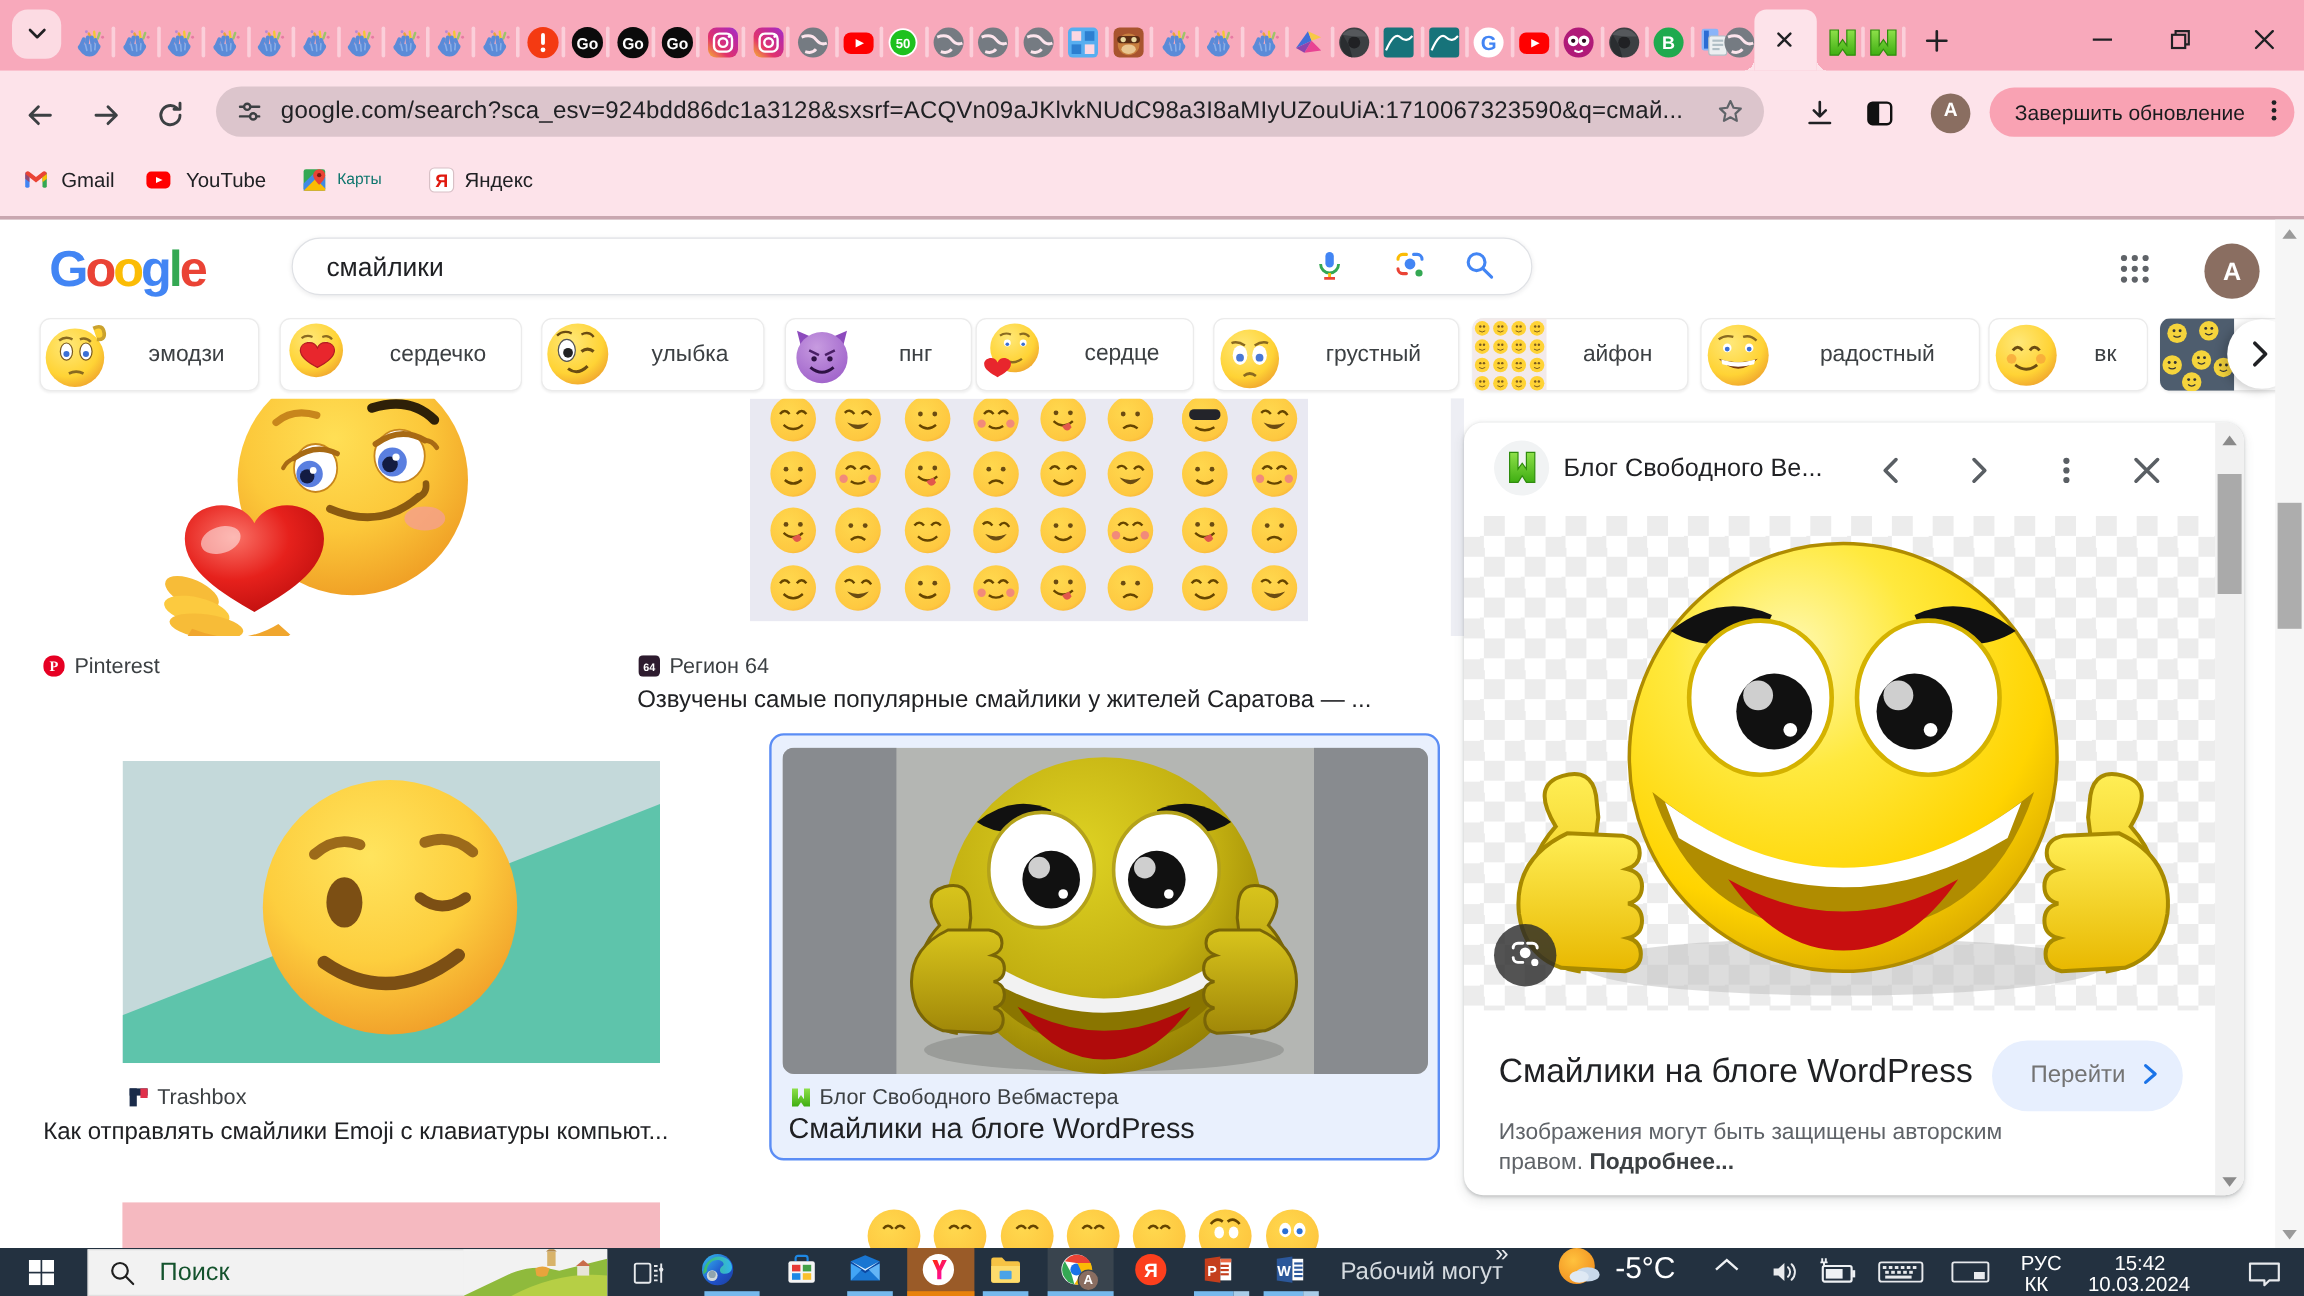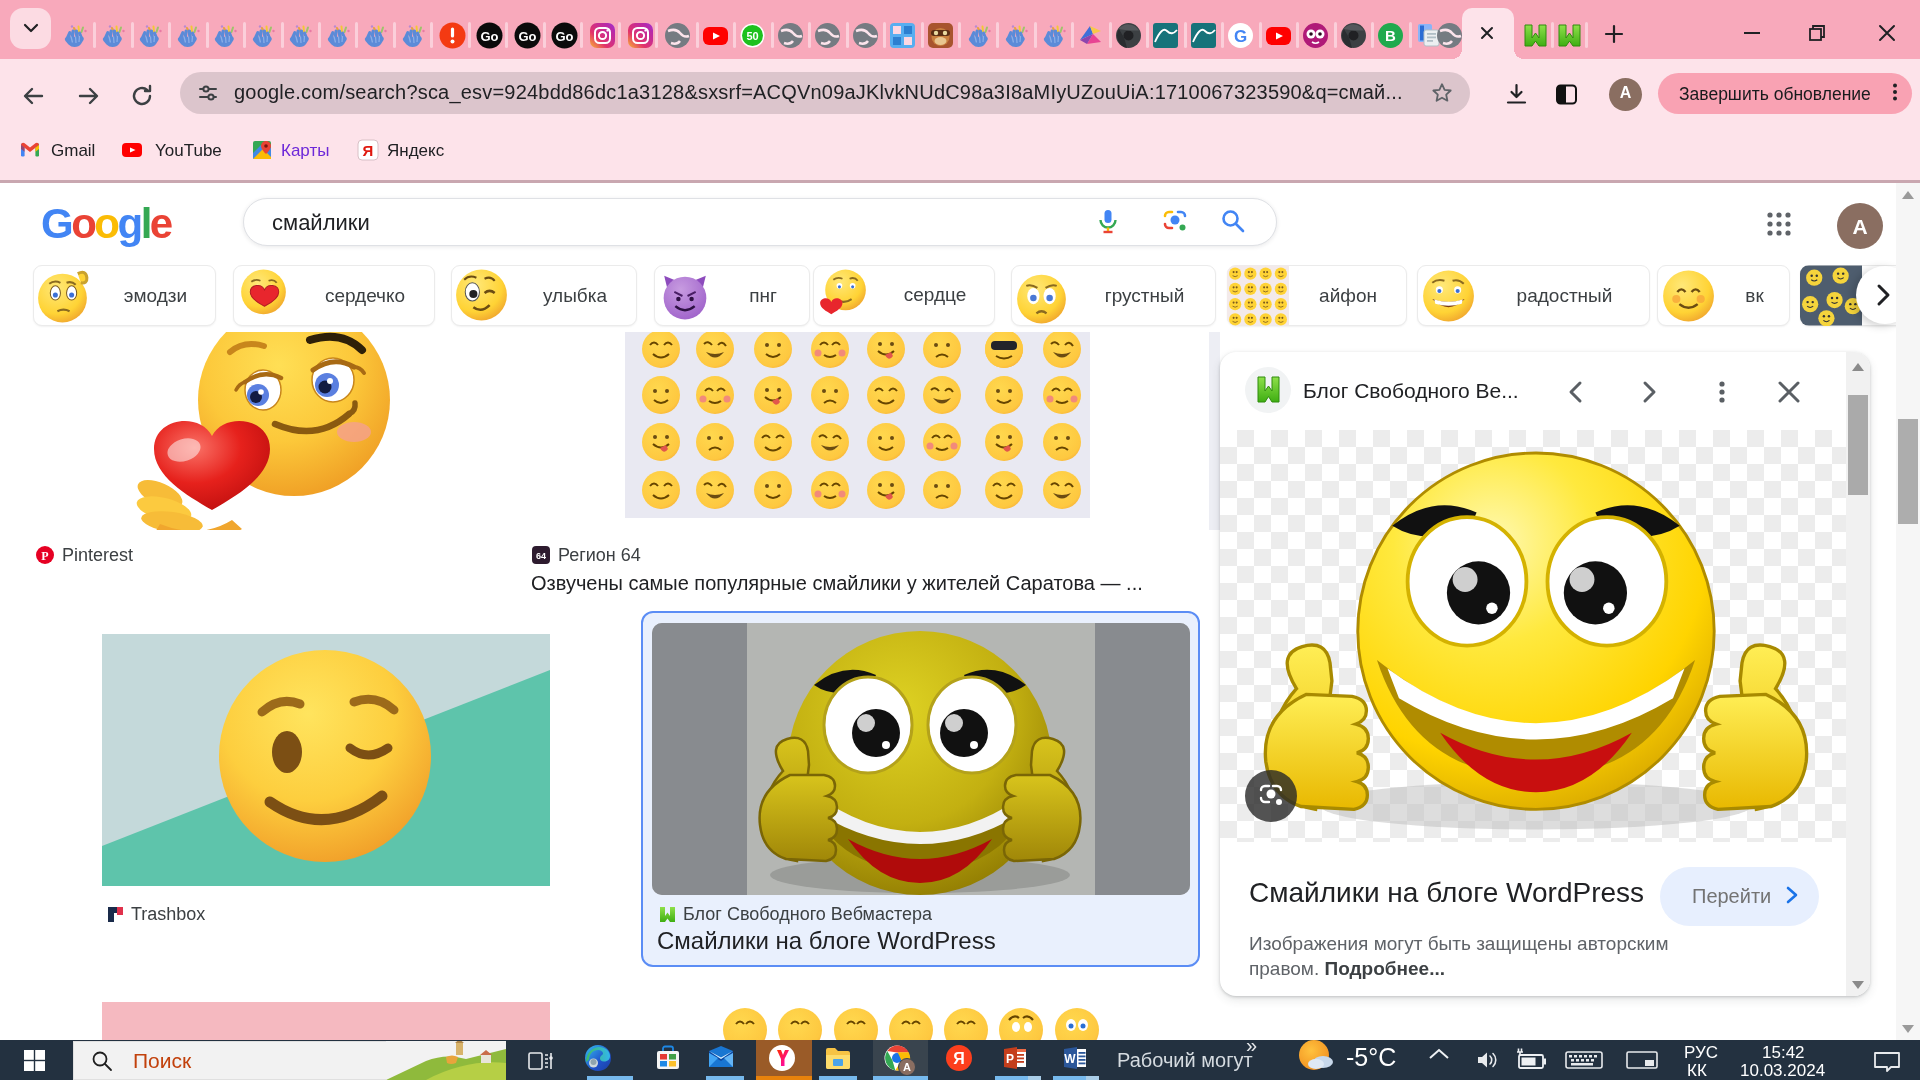--- a/index.html
+++ b/index.html
@@ -515,21 +515,21 @@
       <path d="M9 8.5 l5.5 2.5 -5.5 2.5 z" fill="#fff"></path>
     </svg>
 <div class="abs txt" style="left:155px;top:141px;font-size:17px;color:#202124;font-weight:normal;">YouTube</div>
 <svg class="abs" style="left:251px;top:139px;" width="22" height="22" viewBox="0 0 22 22">
       <rect x="2" y="2" width="18" height="18" rx="2" fill="#34a853"></rect>
       <path d="M2 14 L10 6 L16 12 L20 8 V20 H2 z" fill="#4285f4" opacity="0.9"></path>
       <path d="M2 20 L12 10 L20 18 V20 z" fill="#fbbc04"></path>
       <path d="M15 2 a5 5 0 0 1 5 5 c0 3.5 -5 8 -5 8 s-5 -4.5 -5 -8 a5 5 0 0 1 5 -5 z" fill="#ea4335"></path>
       <circle cx="15" cy="7" r="1.8" fill="#7a1611"></circle>
     </svg>
-<div class="abs txt" style="left:281px;top:141px;font-size:17px;color:#6d28d9;font-weight:normal;">Карты</div>
+<div class="abs txt" style="left:281px;top:141px;font-size:13px;color:#0f766e;font-weight:normal;">Карты</div>
 <svg class="abs" style="left:357px;top:139px;" width="22" height="22" viewBox="0 0 22 22">
       <rect x="1" y="1" width="20" height="20" rx="4" fill="#fff" stroke="#d8c0c6"></rect>
       <text x="11" y="16.5" font-size="15" font-weight="bold" fill="#e0190f" text-anchor="middle" font-family="Liberation Sans">Я</text>
     </svg>
 <div class="abs txt" style="left:387px;top:141px;font-size:17px;color:#202124;font-weight:normal;">Яндекс</div>
 <div class="abs" style="left:0px;top:180px;width:1920px;height:3px;background:#c9a7b0;"></div>
 <div class="abs txt" style="left:41px;top:200px;font-size:42px;font-weight:bold;letter-spacing:-2.5px;"><span style="color:#4285F4">G</span><span style="color:#EA4335">o</span><span style="color:#FBBC05">o</span><span style="color:#4285F4">g</span><span style="color:#34A853">l</span><span style="color:#EA4335">e</span></div>
 <div class="abs" style="left:243px;top:198px;width:1034px;height:48px;background:#fff;border:1px solid #dfe1e5;border-radius:24px;box-shadow:0 1px 4px rgba(32,33,36,.1);"></div>
 <div class="abs txt" style="left:272px;top:210px;font-size:22px;color:#202124;font-weight:normal;">смайлики</div>
 <svg class="abs" style="left:1096px;top:208px;" width="24" height="28" viewBox="0 0 24 28">
@@ -1013,20 +1013,21 @@
         <ellipse cx="185" cy="118" rx="15" ry="21" fill="#7c4f14"></ellipse>
         <path d="M248 114 q18 14 38 0" stroke="#7c4f14" stroke-width="9" fill="none" stroke-linecap="round"></path>
         <path d="M168 168 q55 38 112 -6" stroke="#7c4f14" stroke-width="11" fill="none" stroke-linecap="round"></path>
       </svg></div>
 <svg class="abs" style="left:107px;top:906px;" width="17" height="17" viewBox="0 0 17 17">
       <rect x="1" y="1" width="6" height="15" fill="#1a2b4a"></rect>
       <rect x="1" y="1" width="15" height="6" fill="#1a2b4a"></rect>
       <rect x="10" y="1" width="6" height="8" fill="#e0314b"></rect>
     </svg>
 <div class="abs txt" style="left:131px;top:904px;font-size:18px;color:#3c4043;font-weight:normal;">Trashbox</div>
+<div class="abs txt" style="left:36px;top:932px;font-size:20px;color:#202124;font-weight:normal;">Как отправлять смайлики Emoji с клавиатуры компьют...</div>
 <div class="abs" style="left:641px;top:611px;width:559px;height:356px;background:#e9f0fd;border:2px solid #5b8df5;border-radius:12px;"></div>
 <div class="abs" style="left:652px;top:623px;width:538px;height:272px;border-radius:10px;overflow:hidden;"><svg width="538" height="272" viewBox="0 0 538 272">
         <defs>
           <radialGradient id="f4" cx="0.42" cy="0.3" r="0.78">
             <stop offset="0" stop-color="#ded223"></stop>
             <stop offset="0.55" stop-color="#c3b011"></stop>
             <stop offset="1" stop-color="#8a7500"></stop>
           </radialGradient>
           <linearGradient id="t4" x1="0" y1="0" x2="0" y2="1">
             <stop offset="0" stop-color="#d8c41c"></stop>
@@ -1200,21 +1201,21 @@
       <rect x="0" y="0" width="9.8" height="9.8" fill="#fff"></rect>
       <rect x="11.2" y="0" width="9.8" height="9.8" fill="#fff"></rect>
       <rect x="0" y="11.2" width="9.8" height="9.8" fill="#fff"></rect>
       <rect x="11.2" y="11.2" width="9.8" height="9.8" fill="#fff"></rect>
     </svg>
 <div class="abs" style="left:73px;top:1041px;width:433px;height:39px;background:#f2f2f2;border:1px solid #e0e0e0;"></div>
 <svg class="abs" style="left:90px;top:1049px;" width="24" height="24" viewBox="0 0 24 24">
       <circle cx="10" cy="10" r="6.5" stroke="#1f1f1f" stroke-width="1.8" fill="none"></circle>
       <path d="M15 15 L21 21" stroke="#1f1f1f" stroke-width="1.8" stroke-linecap="round"></path>
     </svg>
-<div class="abs txt" style="left:133px;top:1049px;font-size:21px;color:#c2410c;font-weight:normal;">Поиск</div>
+<div class="abs txt" style="left:133px;top:1049px;font-size:21px;color:#14532d;font-weight:normal;">Поиск</div>
 <svg class="abs" style="left:386px;top:1041px;" width="120" height="39" viewBox="0 0 120 39">
       <rect width="120" height="39" fill="#f2f2f2"></rect>
       <path d="M0 39 L40 20 Q60 12 80 18 L120 8 L120 39 z" fill="#8fba3c"></path>
       <path d="M40 39 Q80 18 120 22 L120 39 z" fill="#b6cf45"></path>
       <path d="M60 16 q6 -3 12 0 l-2 6 q-5 2 -9 0 z" fill="#e8a43c"></path>
       <rect x="70" y="2" width="7" height="12" fill="#d8b36a"></rect>
       <path d="M69 2 h9 l-4.5 -4 z" fill="#b2884a"></path>
       <rect x="95" y="14" width="10" height="8" fill="#e8e4da"></rect>
       <path d="M94 14 h12 l-6 -5 z" fill="#c96c4a"></path>
     </svg>

